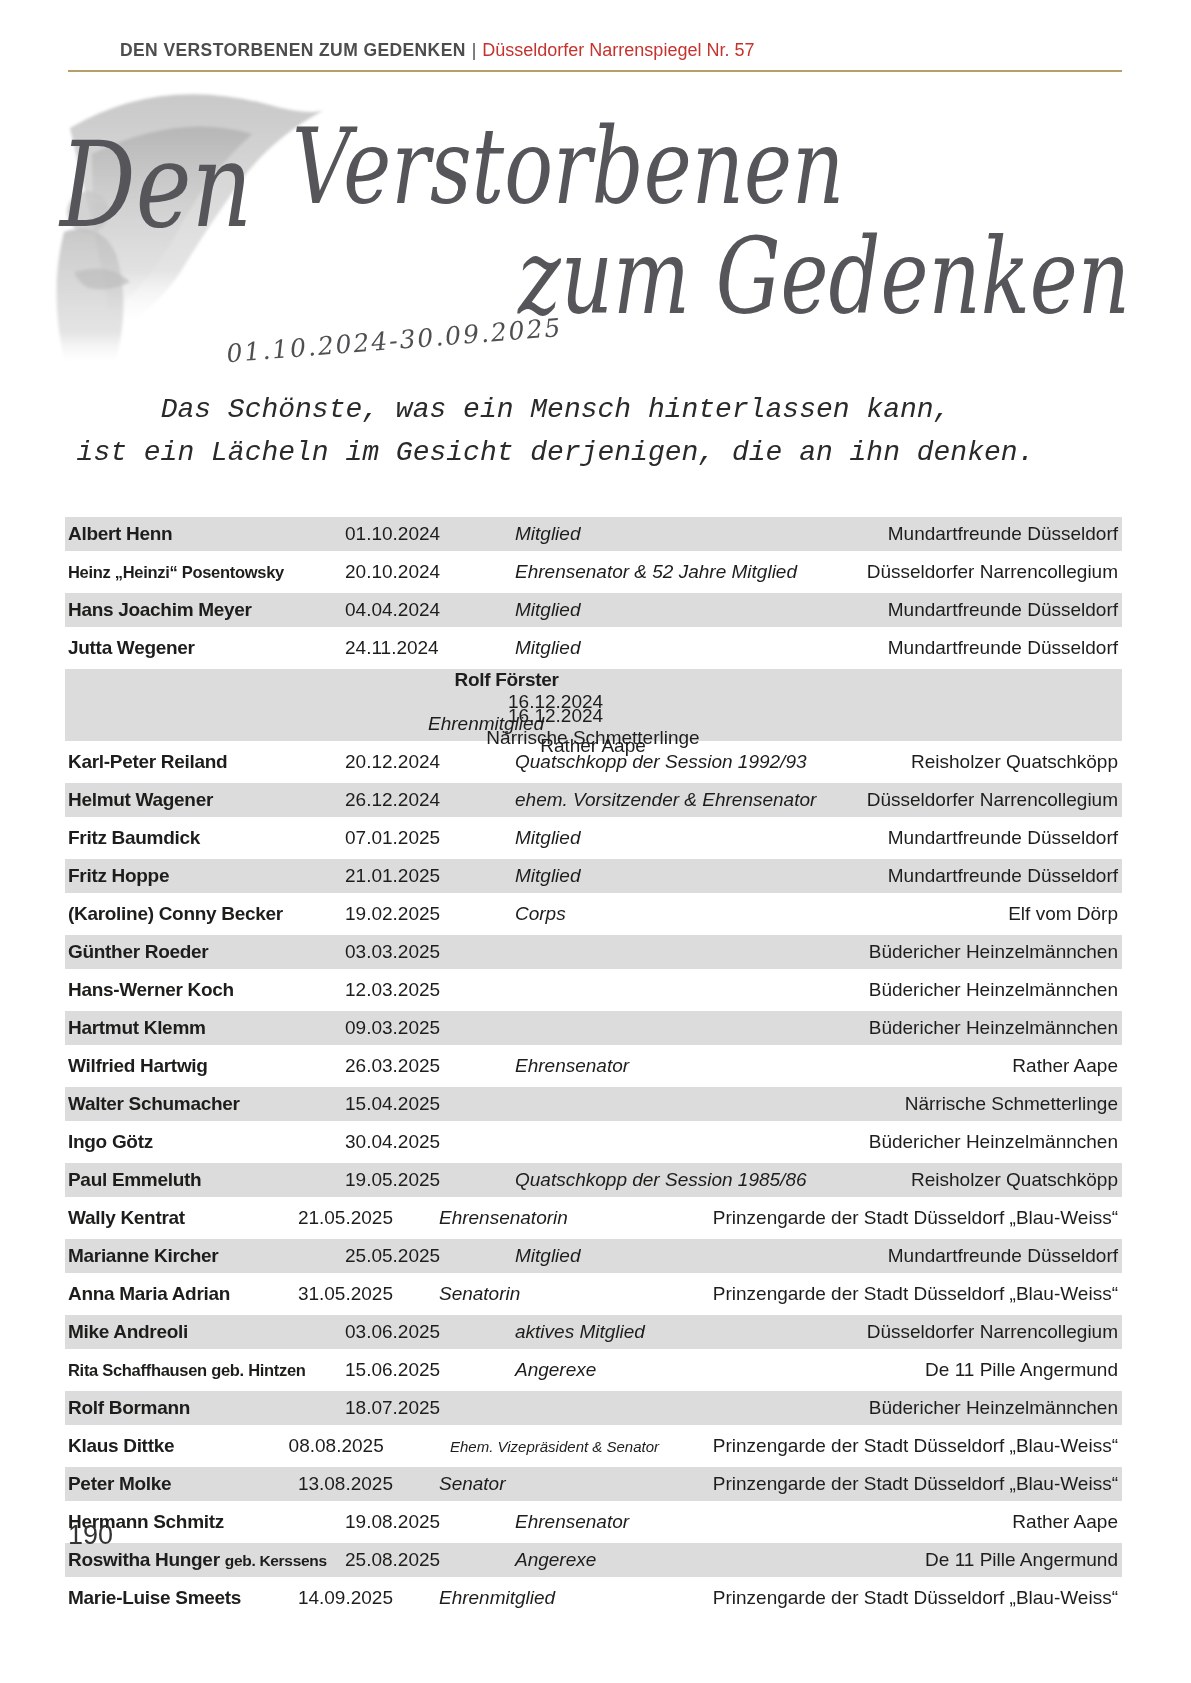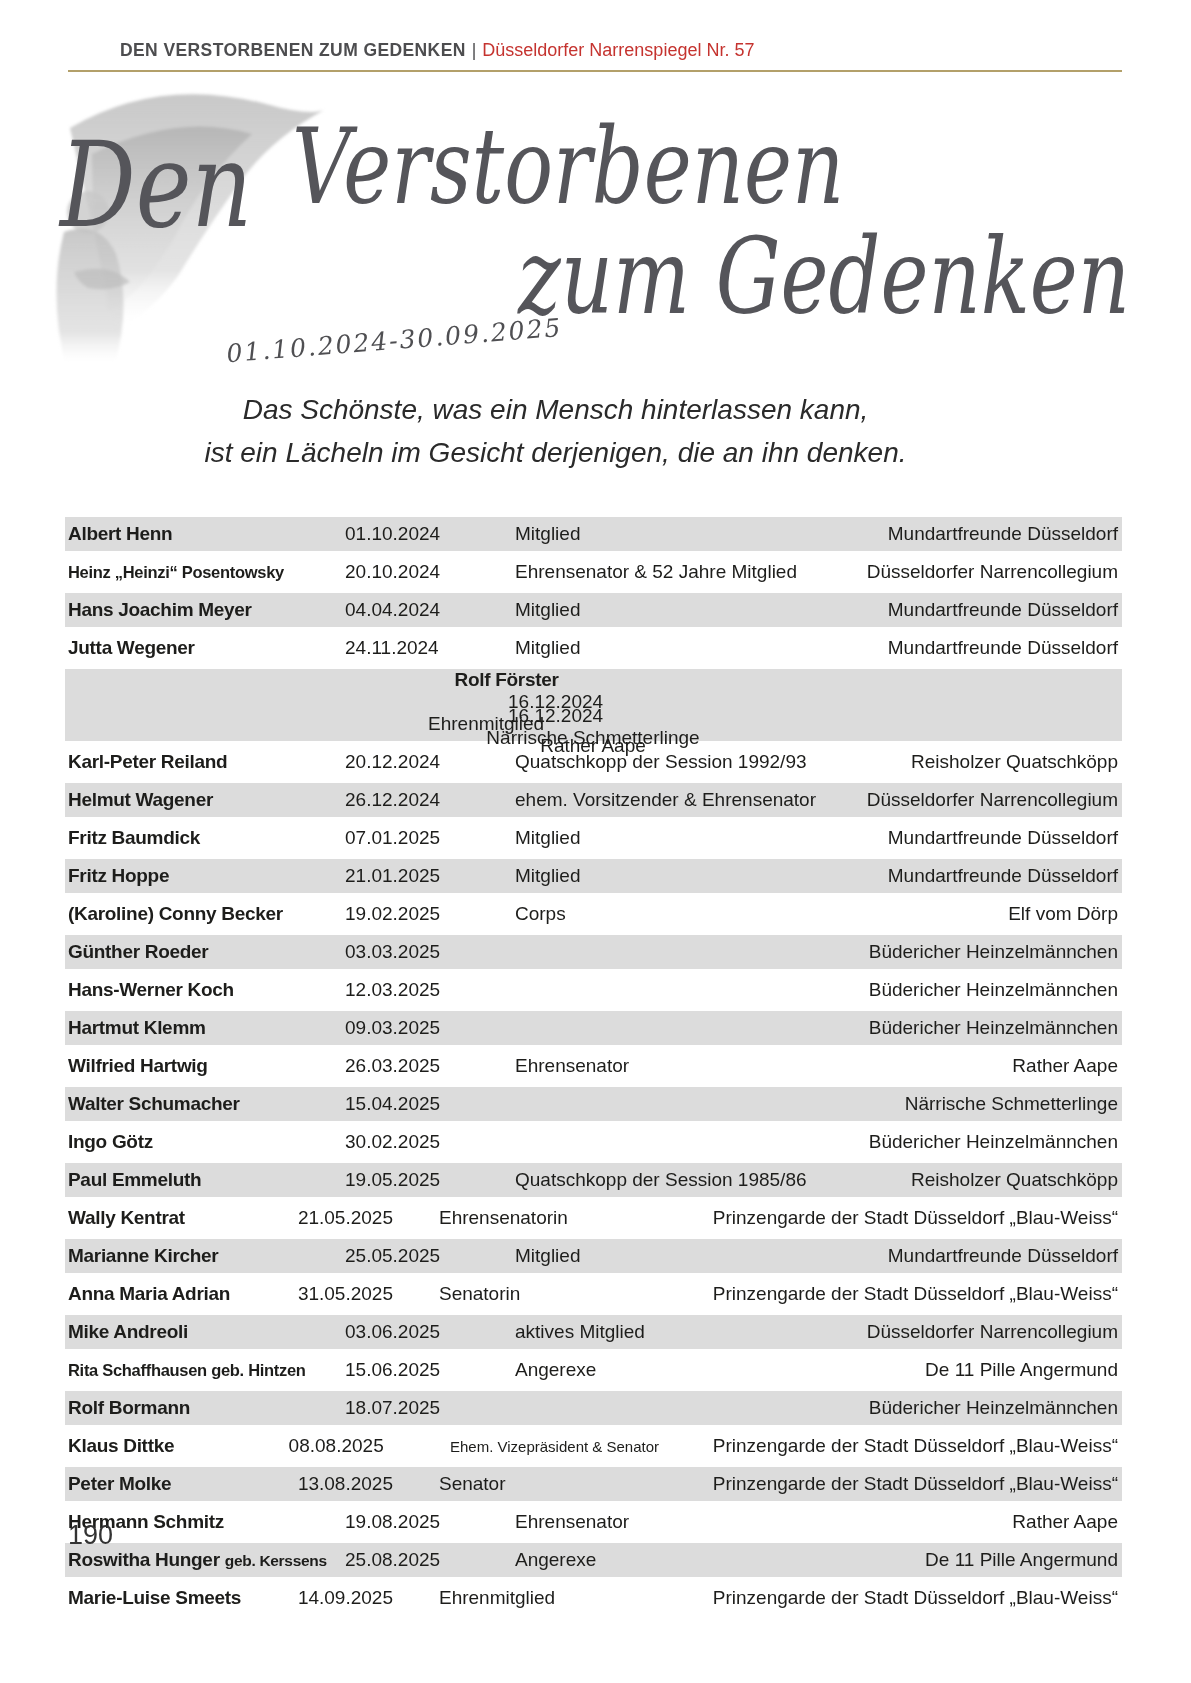--- a/index.html
+++ b/index.html
@@ -19,32 +19,32 @@
   #hero { position:absolute; left:0; top:88px; width:1191px; height:300px; }
   #angel { position:absolute; left:8px; top:2px; }
   .script { font-family:"DejaVu Serif", serif; font-style:italic; color:#55555a; white-space:nowrap; }
   #t-den  { position:absolute; left:60px;  top:28px;  font-size:118px; transform:scaleX(.80); transform-origin:left top; }
   #t-verst{ position:absolute; left:292px; top:18px;  font-size:104px; transform:scaleX(.78); transform-origin:left top; }
   #t-zum  { position:absolute; left:518px; top:128px; font-size:104px; transform:scaleX(.78); transform-origin:left top; }
   #t-range{ position:absolute; left:226px; top:238px; font-size:25px; letter-spacing:2px; color:#4f4f52;
             transform:rotate(-4.5deg); }
   
   #quote { position:absolute; left:68px; top:388px; width:975px; text-align:center;
-           font-family:Liberation Sans, sans-serif; font-style:italic; font-size:28px; line-height:43px; color:#2a2a2a; }
+           font-family:Liberation Mono, monospace; font-style:italic; font-size:28px; line-height:43px; color:#2a2a2a; }
   
   #memorial { position:absolute; left:65px; top:517px; width:1057px; }
   .entry { margin-bottom:4px; }
   .entry.gray { background:#dcdcdc; }
   .line { height:34px; display:flex; align-items:center; padding:0 4px 0 3px; font-size:19px; }
   .entry.multi .line { height:36px;flex-direction:column; }
   .cell-name { width:277px; font-weight:bold; letter-spacing:-0.3px; white-space:nowrap; }
   .cell-name.name-long { font-size:16.5px; }
   .cell-name .name-sm { font-size:15.5px; }
   .cell-date { width:170px; }
-  .cell-role { width:330px; white-space:nowrap; }
+  .cell-role { width:330px; font-style:italic; white-space:nowrap; }
   .cell-role.role-sm { font-size:15px;margin-left:26px; }
   .cell-org { flex:1; text-align:right; white-space:nowrap; }
   
   #page-num { position:absolute; left:68px; top:1520px; font-size:27px; color:#333; }
 </style>
 </head>
 <body>
 
 <div id="page">
 
@@ -211,21 +211,21 @@
         <div class="line">
           <span class="cell-name"><span>Walter Schumacher</span></span>
           <span class="cell-date">15.04.2025</span>
           <span class="cell-role"></span>
           <span class="cell-org">Närrische Schmetterlinge</span>
         </div>
       </div>
       <div class="entry">
         <div class="line">
           <span class="cell-name"><span>Ingo Götz</span></span>
-          <span class="cell-date">30.02.2025</span>
+          <span class="cell-date">30.04.2025</span>
           <span class="cell-role"></span>
           <span class="cell-org">Büdericher Heinzelmännchen</span>
         </div>
       </div>
       <div class="entry gray">
         <div class="line">
           <span class="cell-name"><span>Paul Emmeluth</span></span>
           <span class="cell-date">19.05.2025</span>
           <span class="cell-role">Quatschkopp der Session 1985/86</span>
           <span class="cell-org">Reisholzer Quatschköpp</span>

